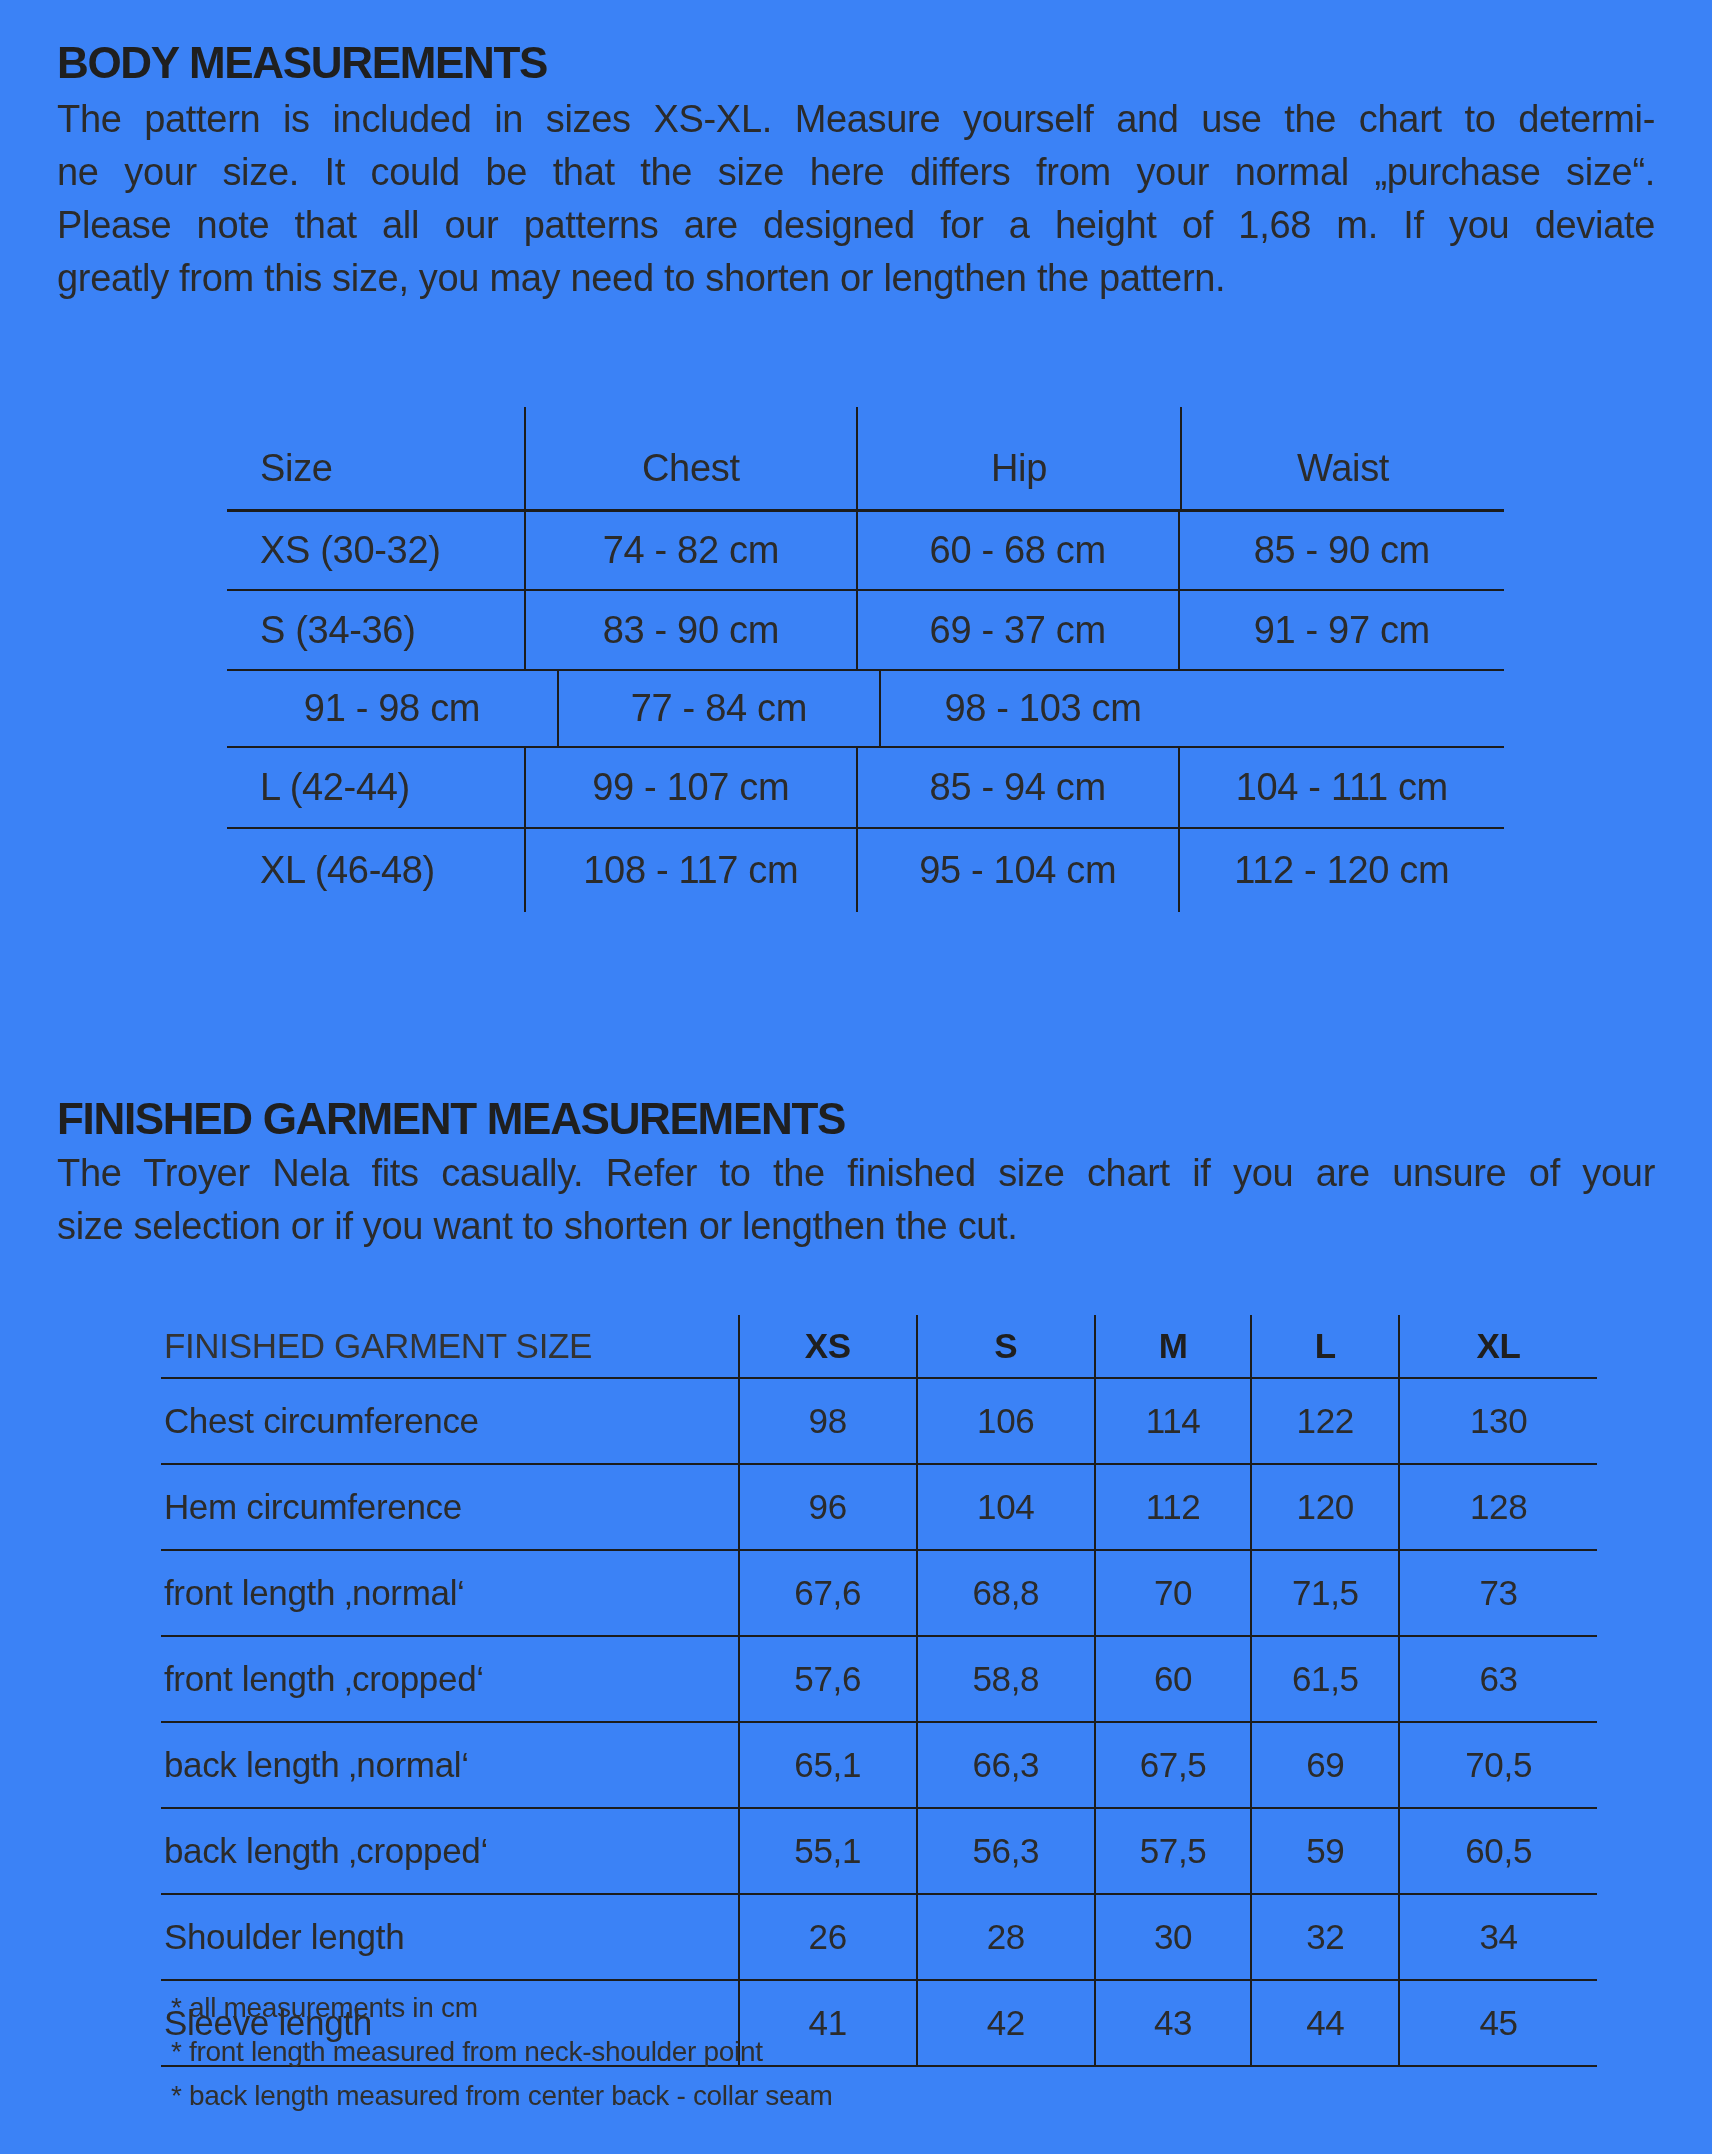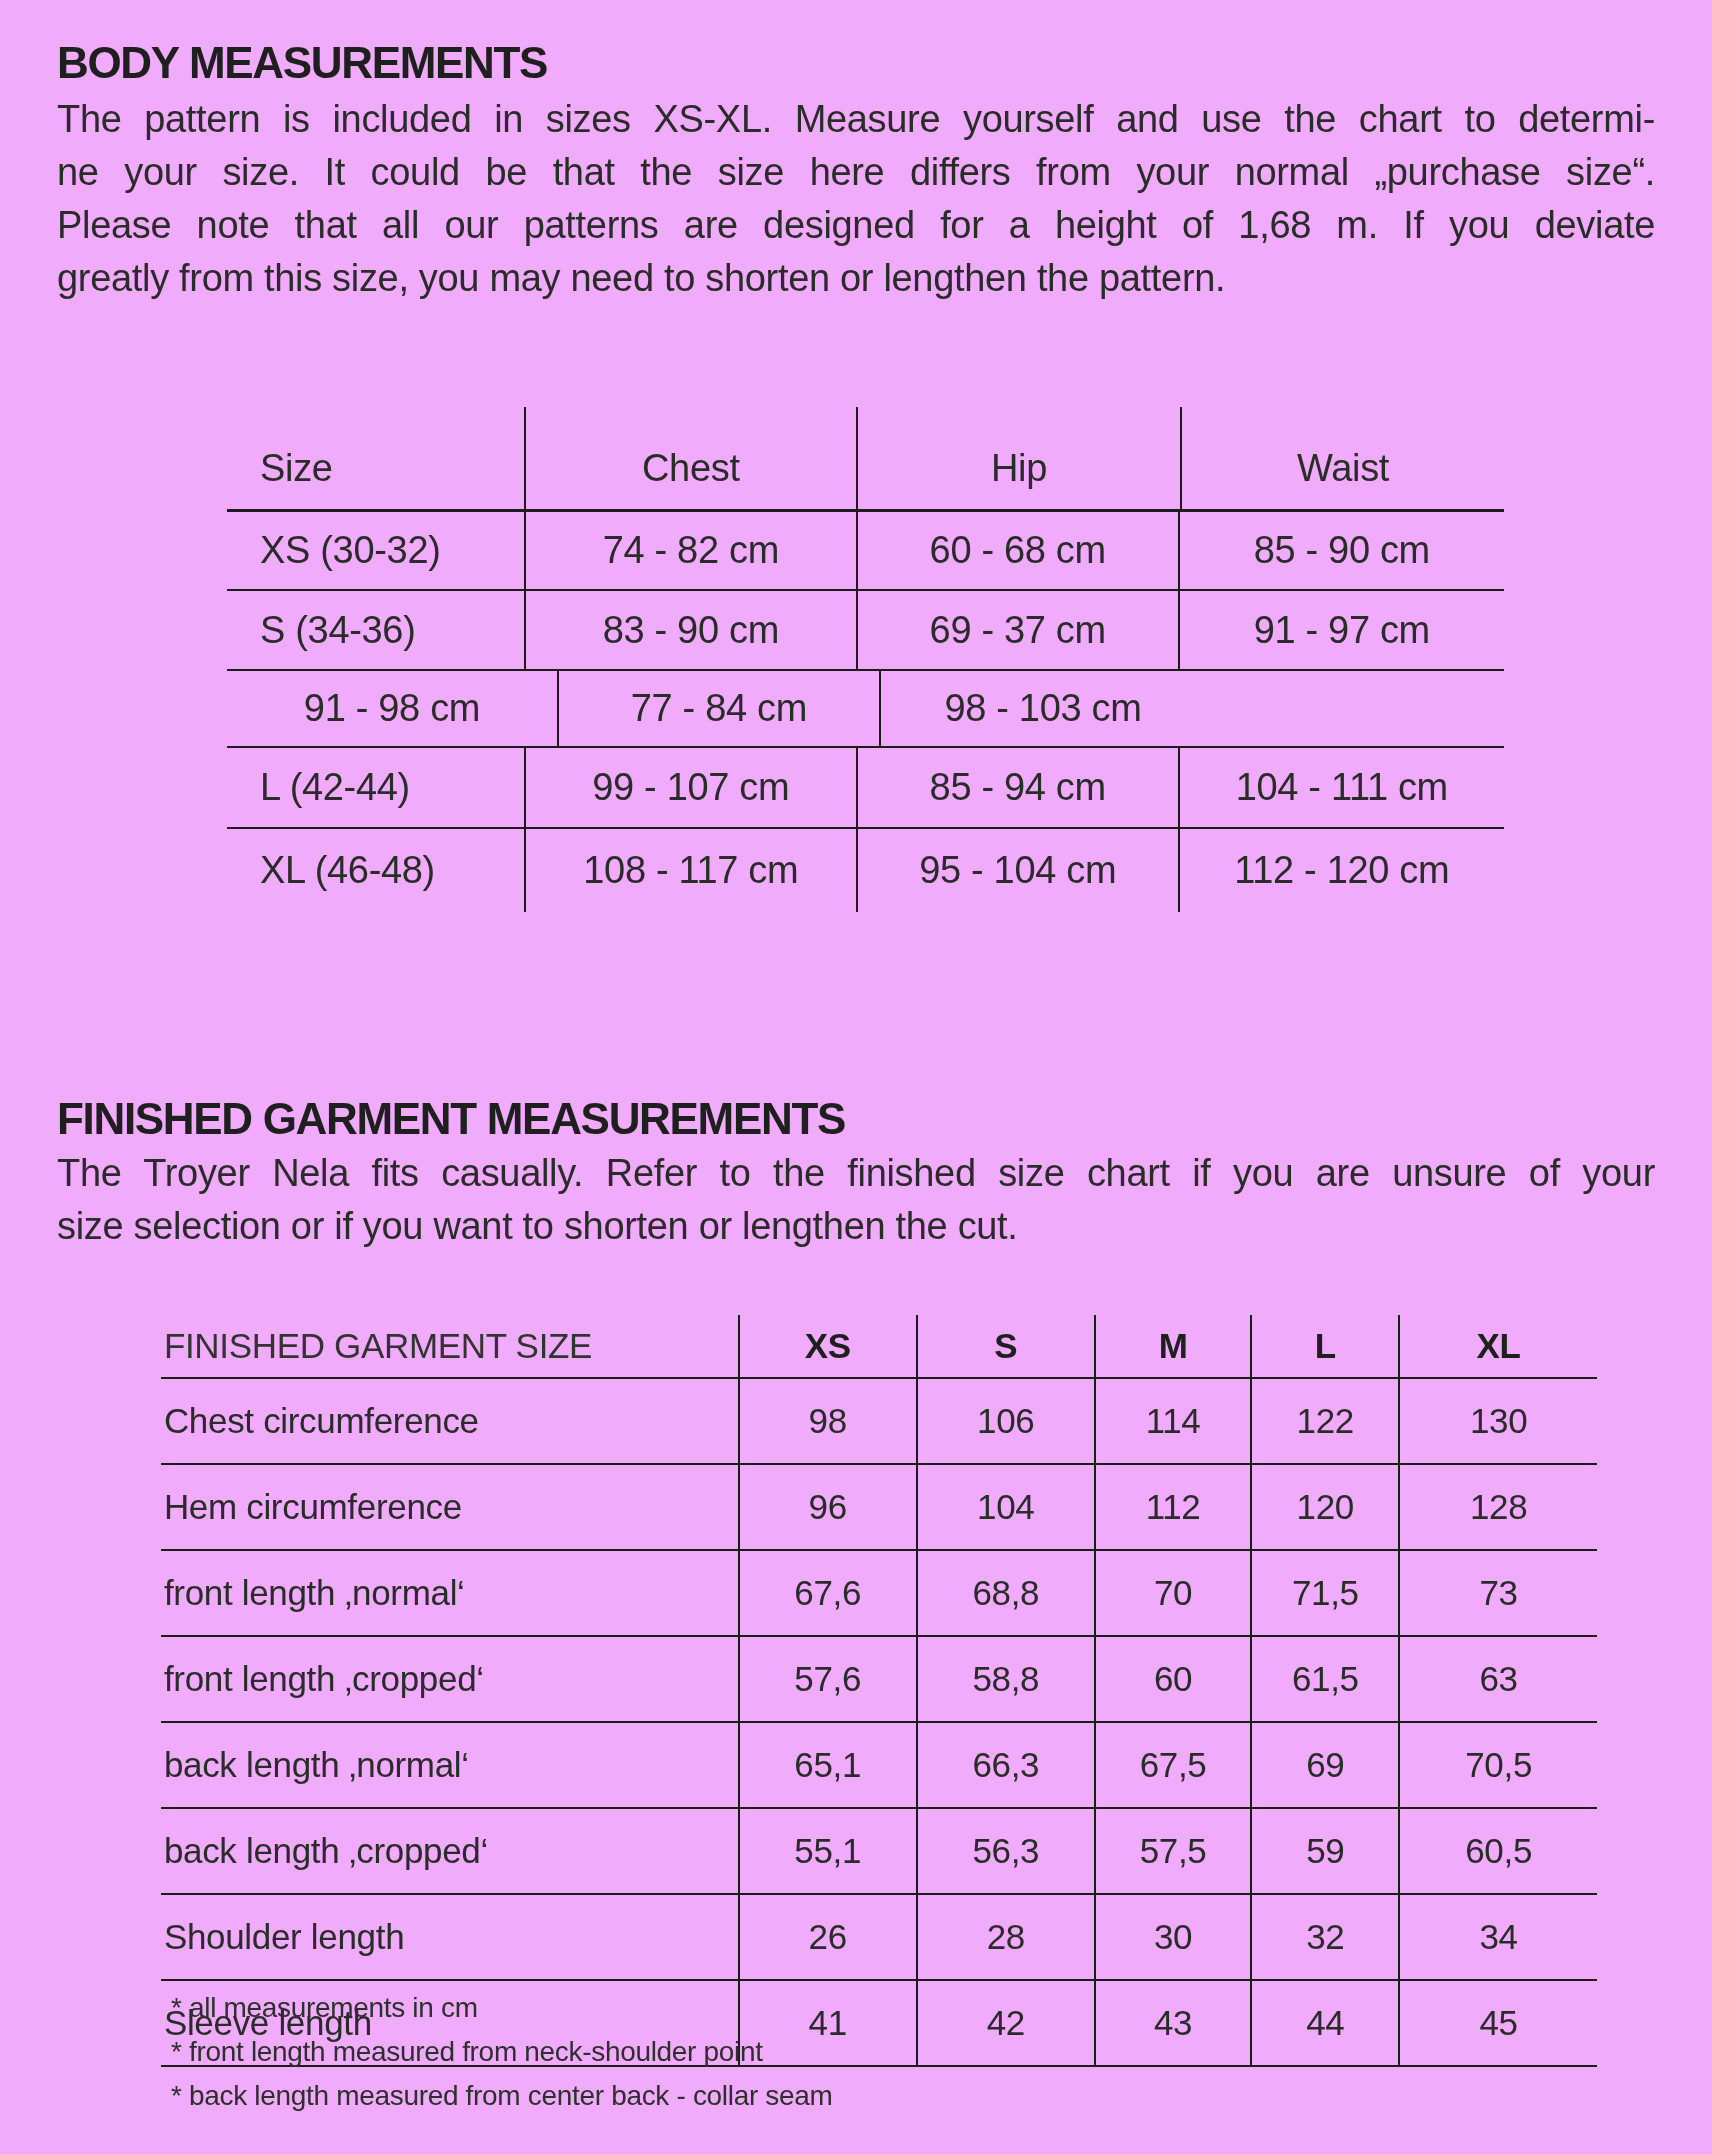--- a/index.html
+++ b/index.html
@@ -1,17 +1,17 @@
 <!DOCTYPE html>
 <html><head>
 <meta charset="utf-8">
 <style>
   html,body { margin:0; padding:0; background:#ffffff; }
   .page {
-    position:relative; width:1713px; height:2155px; background:#f0abfc;
+    position:relative; width:1713px; height:2155px; background:#3b82f6;
     font-family:"Liberation Sans", sans-serif; color:#262626;
     letter-spacing:-0.02em; overflow:hidden;
   }
   .h1 {
     position:absolute; left:57px; margin:0; font-size:44px; font-weight:700;
     letter-spacing:-0.03em; color:#1f1f1f; white-space:nowrap;
   }
   .h1-pos1 { top:38px; }
   .h1-pos2 { top:1094px; }
   .para { position:absolute; left:57px; width:1598px; font-size:38px; line-height:53px; color:#2b2b2b; }

